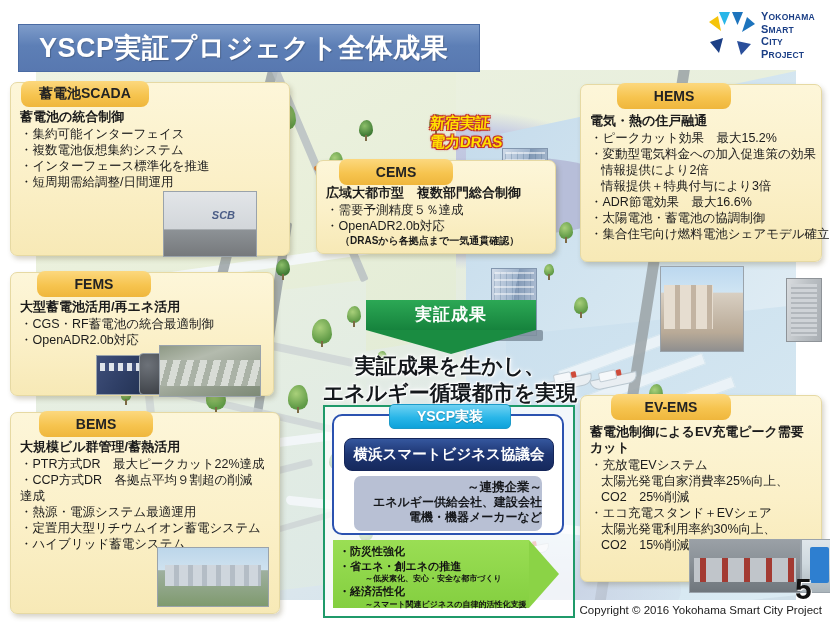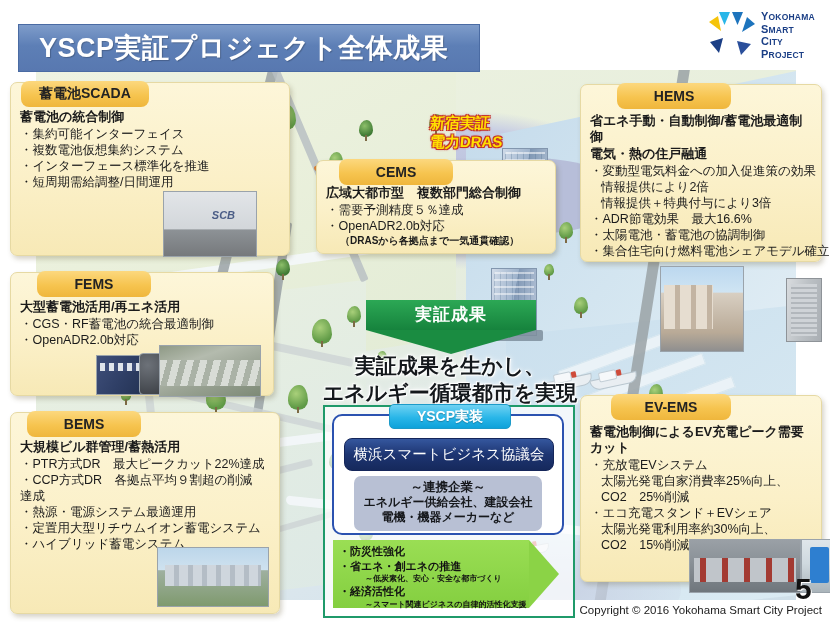--- a/index.html
+++ b/index.html
@@ -191,24 +191,24 @@
     border-radius:5px;border:1px solid #1d9bc9;
     display:flex;align-items:center;justify-content:center;
   }
   .pill-cyan span{font-size:14px;font-weight:bold;color:#ffffff;text-shadow:0 1px 1px rgba(0,0,0,.25);}
   .pill-navy{
     position:absolute;left:10px;top:22px;width:208px;height:31px;
     background:linear-gradient(to bottom,#35579e 0%,#1d3572 50%,#16295c 100%);
     border-radius:8px;border:1px solid #15265a;
     display:flex;align-items:center;justify-content:center;
   }
-  .pill-navy span{font-size:14.5px;font-weight:normal;color:#ffffff;white-space:nowrap;}
+  .pill-navy span{font-size:14.5px;font-weight:bold;color:#ffffff;white-space:nowrap;}
   .partners{
     position:absolute;left:20px;top:60px;width:188px;height:52px;
-    background:#b8c0d4;border-radius:7px;padding-top:3px;text-align:center;
+    background:#b8c0d4;border-radius:7px;padding-top:3px;text-align:right;
   }
   .partners .p1{font-size:12.5px;font-weight:bold;color:#16181c;line-height:16px;}
   .partners .p2{font-size:12px;font-weight:bold;color:#16181c;line-height:15px;white-space:nowrap;}
 
   .green-arrow-box{
     position:absolute;left:8px;top:133px;width:226px;height:68px;
   }
   .green-arrow-box .body{position:absolute;left:0;top:0;width:196px;height:68px;background:#8fd64a;
      background:linear-gradient(to bottom,#9ade54,#84cf40);}
   .green-arrow-box .point{position:absolute;left:196px;top:0;width:0;height:0;
@@ -475,21 +475,21 @@
       <div class="hl">大型蓄電池活用/再エネ活用</div>
       <div class="li">・CGS・RF蓄電池の統合最適制御</div>
       <div class="li">・OpenADR2.0b対応</div>
     </div>
     <div class="photo ph-battblue" style="left:85px;top:82px;width:45px;height:38px;"></div>
     <div class="photo ph-drum" style="left:128px;top:80px;width:22px;height:40px;border-radius:4px;"></div>
     <div class="photo ph-sub" style="left:148px;top:72px;width:100px;height:50px;"></div>
   </div>
 
   <div class="panel" style="left:10px;top:412px;width:268px;height:200px;">
-    <div class="panel-tab" style="left:16px;width:78px;text-align:center;">
+    <div class="panel-tab" style="left:28px;width:78px;text-align:center;">
       <span>BEMS</span>
     </div>
     <div class="panel-body">
       <div class="hl">大規模ビル群管理/蓄熱活用</div>
       <div class="li">・PTR方式DR　最大ピークカット22%達成</div>
       <div class="li">・CCP方式DR　各拠点平均９割超の削減</div>
       <div class="li">達成</div>
       <div class="li">・熱源・電源システム最適運用</div>
       <div class="li">・定置用大型リチウムイオン蓄電システム</div>
       <div class="li">・ハイブリッド蓄電システム</div>
@@ -507,22 +507,22 @@
       <div class="li">・OpenADR2.0b対応</div>
       <div class="li small">（DRASから各拠点まで一気通貫確認）</div>
     </div>
   </div>
 
   <div class="panel" style="left:580px;top:84px;width:240px;height:176px;">
     <div class="panel-tab" style="left:36px;width:78px;">
       <span>HEMS</span>
     </div>
     <div class="panel-body" style="top:28px;">
-      <div class="hl">省エネ手動・自動制御/蓄電池最適制御</div>
       <div class="hl">電気・熱の住戸融通</div>
+      <div class="li">・ピークカット効果　最大15.2%</div>
       <div class="li">・変動型電気料金への加入促進策の効果</div>
       <div class="li ind">情報提供により2倍</div>
       <div class="li ind">情報提供＋特典付与により3倍</div>
       <div class="li">・ADR節電効果　最大16.6%</div>
       <div class="li">・太陽電池・蓄電池の協調制御</div>
       <div class="li">・集合住宅向け燃料電池シェアモデル確立</div>
     </div>
   </div>
   <div class="photo ph-house" style="left:660px;top:266px;width:82px;height:84px;"></div>
   <div class="photo ph-batt" style="left:786px;top:278px;width:34px;height:62px;"></div>

